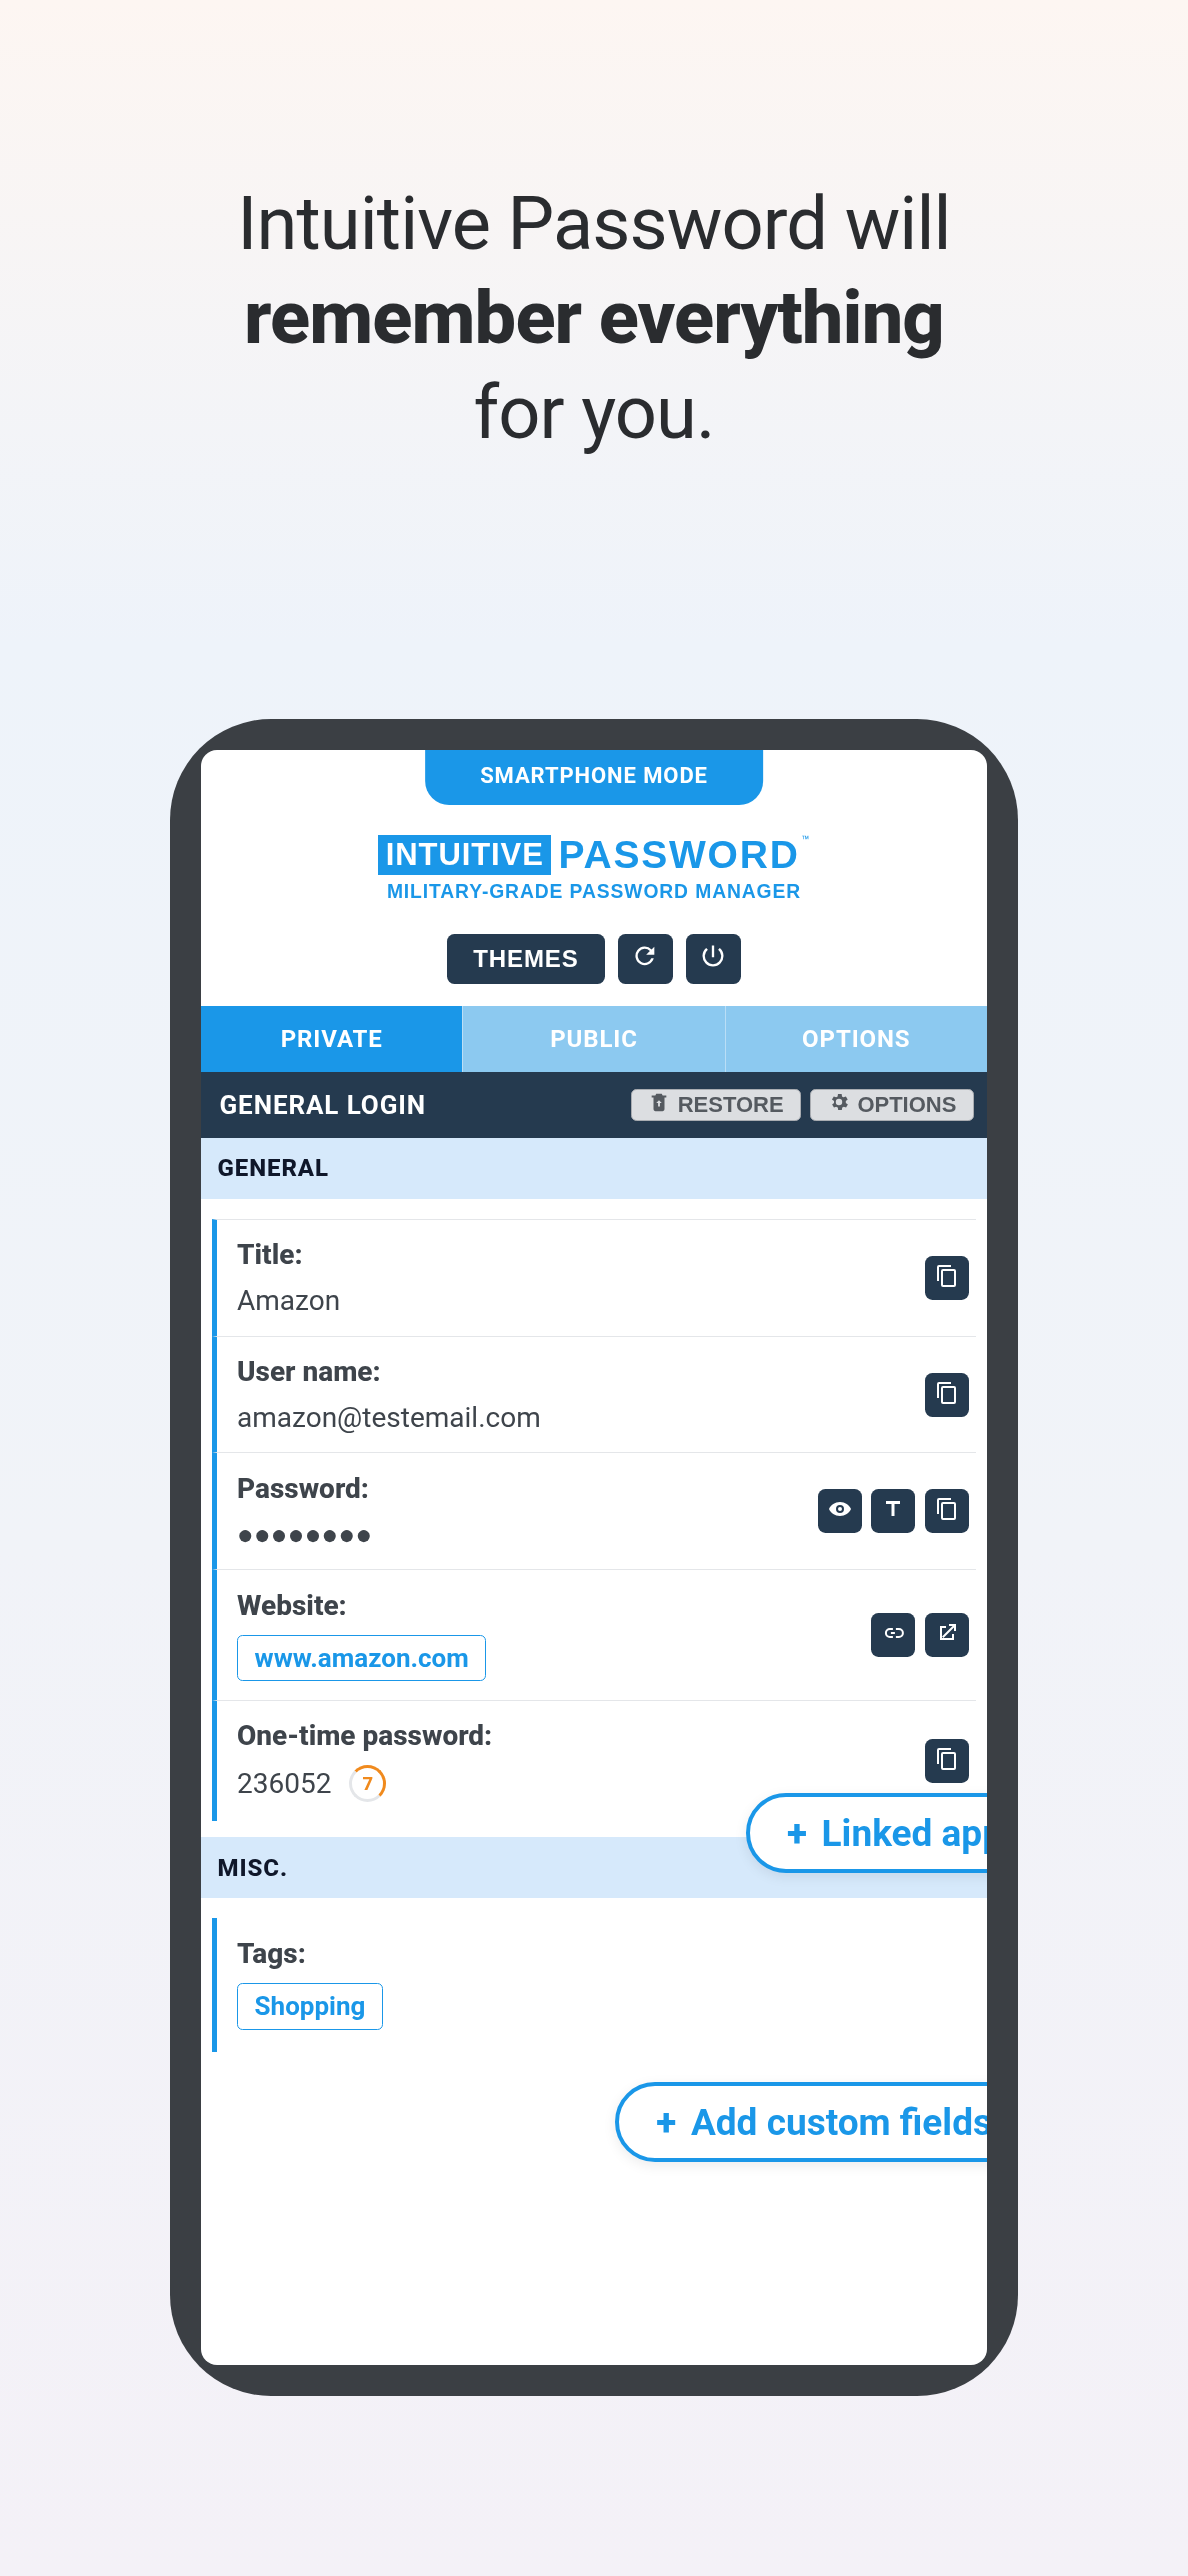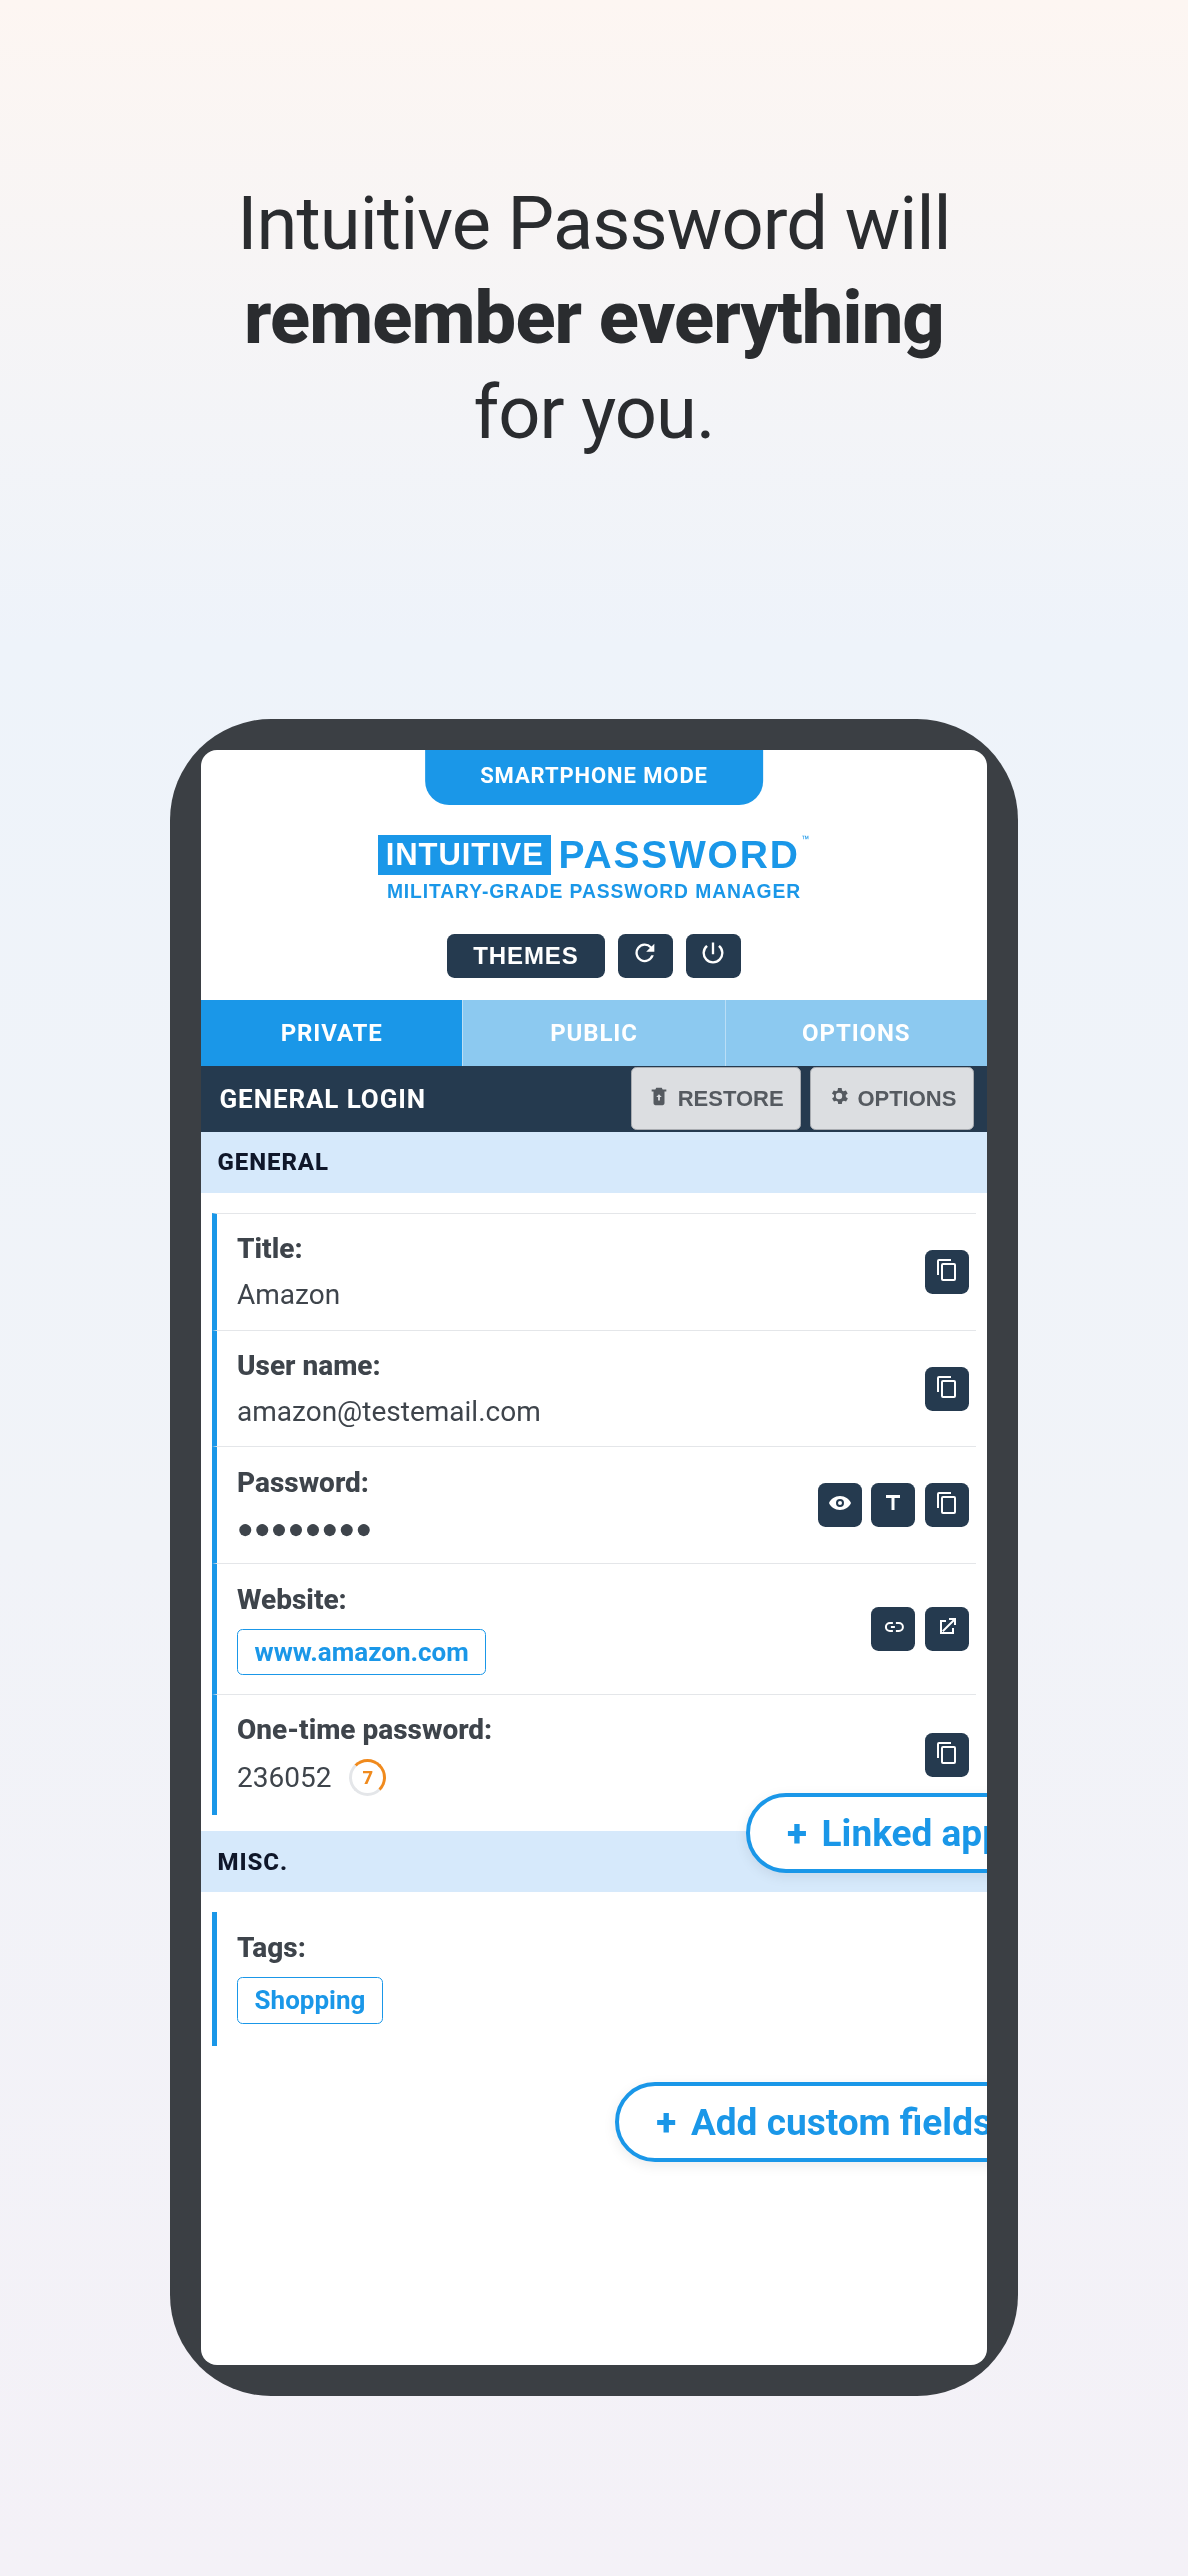--- a/index.html
+++ b/index.html
@@ -69,21 +69,21 @@
     margin-top:3.7px;
     font-family: Arial, sans-serif;
     text-transform: uppercase;
   }
 
   .toolbar-row {
     display:flex; justify-content:center; gap:13px; margin-top:31px;
   }
   .tb-btn {
     background:#253a4f; color:#fff; border:none; border-radius:7.4px;
-    height:44px; display:flex; align-items:center; justify-content:center;
+    height:50px; display:flex; align-items:center; justify-content:center;
     font-size:24px; font-weight:600; letter-spacing:0.9px;
     padding: 0 26px;
     cursor:pointer;
   }
   .tb-icon { width:55px; padding:0; }
   .tb-icon svg { width:28px; height:28px; fill:#fff; }
 
   .tabs {
     display:flex; margin-top:22px; height:66px;
   }
@@ -95,21 +95,21 @@
   .tab.inactive { background:#8cc9f0; color:#fff; }
   .tab.sep { border-left:0.9px solid rgba(255,255,255,.4); }
 
   .subheader {
     background:#253a4f; height:66px; display:flex; align-items:center;
     padding:0 13px 0 13px;
   }
   .subheader-title { color:#fff; font-size:26px; font-weight:700; letter-spacing:0.9px; flex:1; padding-left:5.5px;}
   .sh-btn {
     background:#dcdee1; border:0.9px solid #a9acb1; border-radius:5.5px;
-    height:63px; display:flex; align-items:center; gap:7.4px;
+    height:32px; display:flex; align-items:center; gap:7.4px;
     padding:0 16.6px; font-size:22px; font-weight:700; color:#555a60;
     margin-left:9.2px; cursor:pointer;
   }
   .sh-btn svg { width:22px; height:22px; fill:#555a60; }
 
   .section-band {
     background:#d6e9fb; color:#0f172a; font-size:24px; font-weight:800;
     letter-spacing:0.9px; padding:16.6px 16.6px;
   }
 

